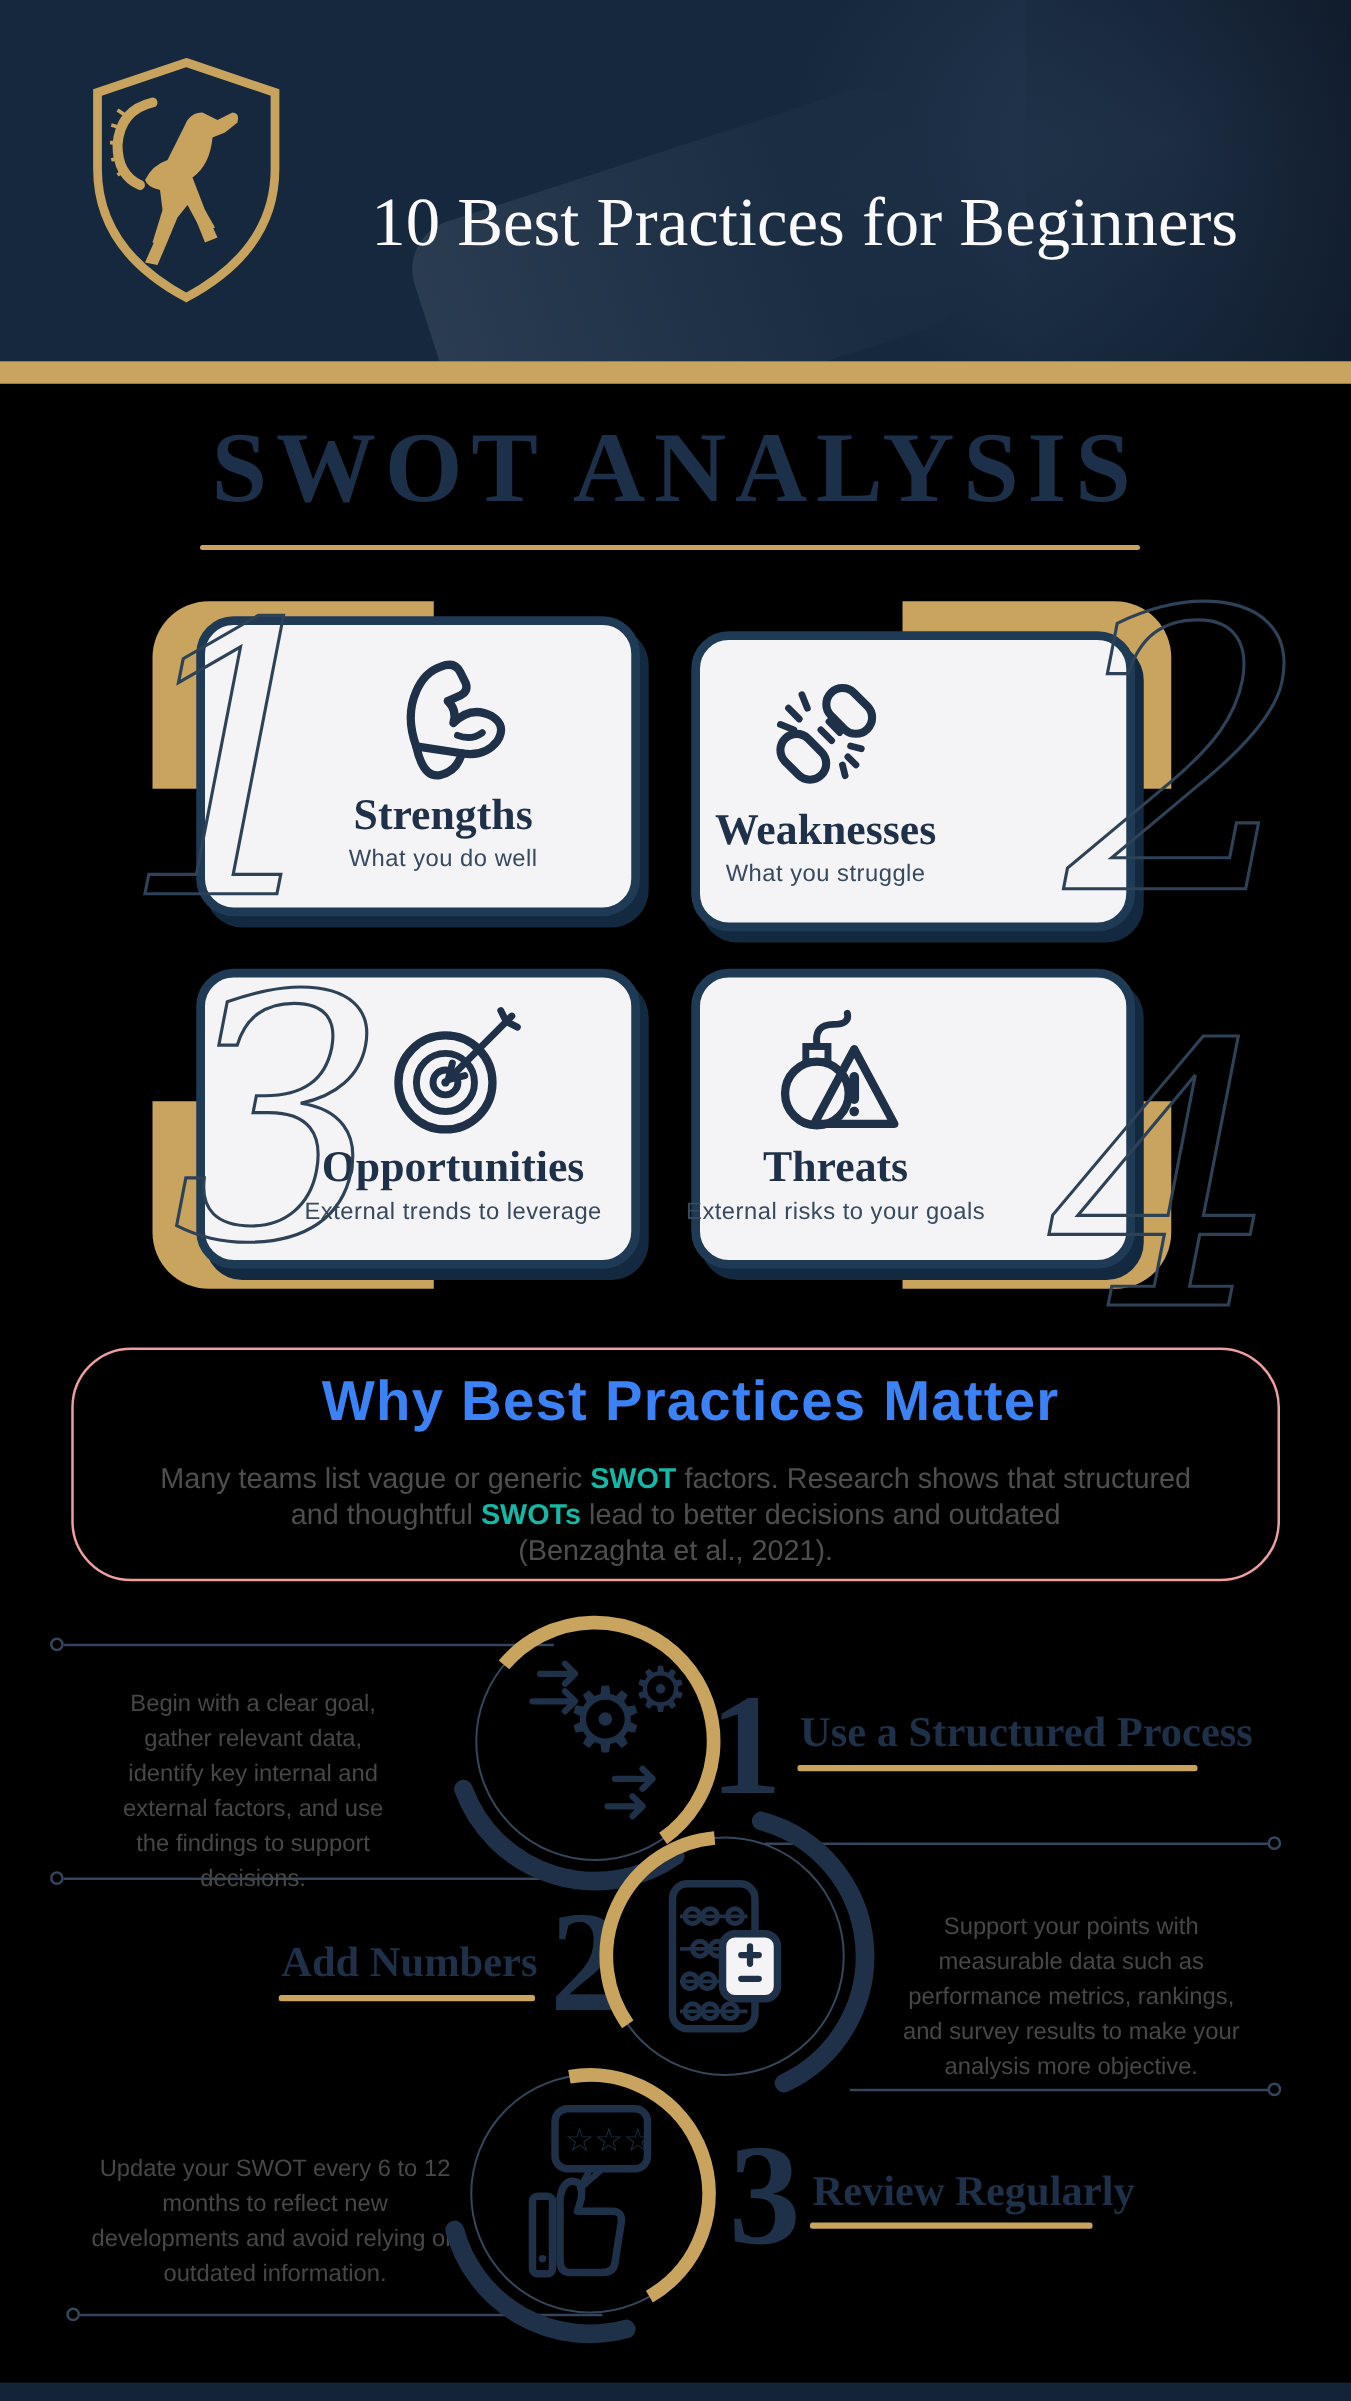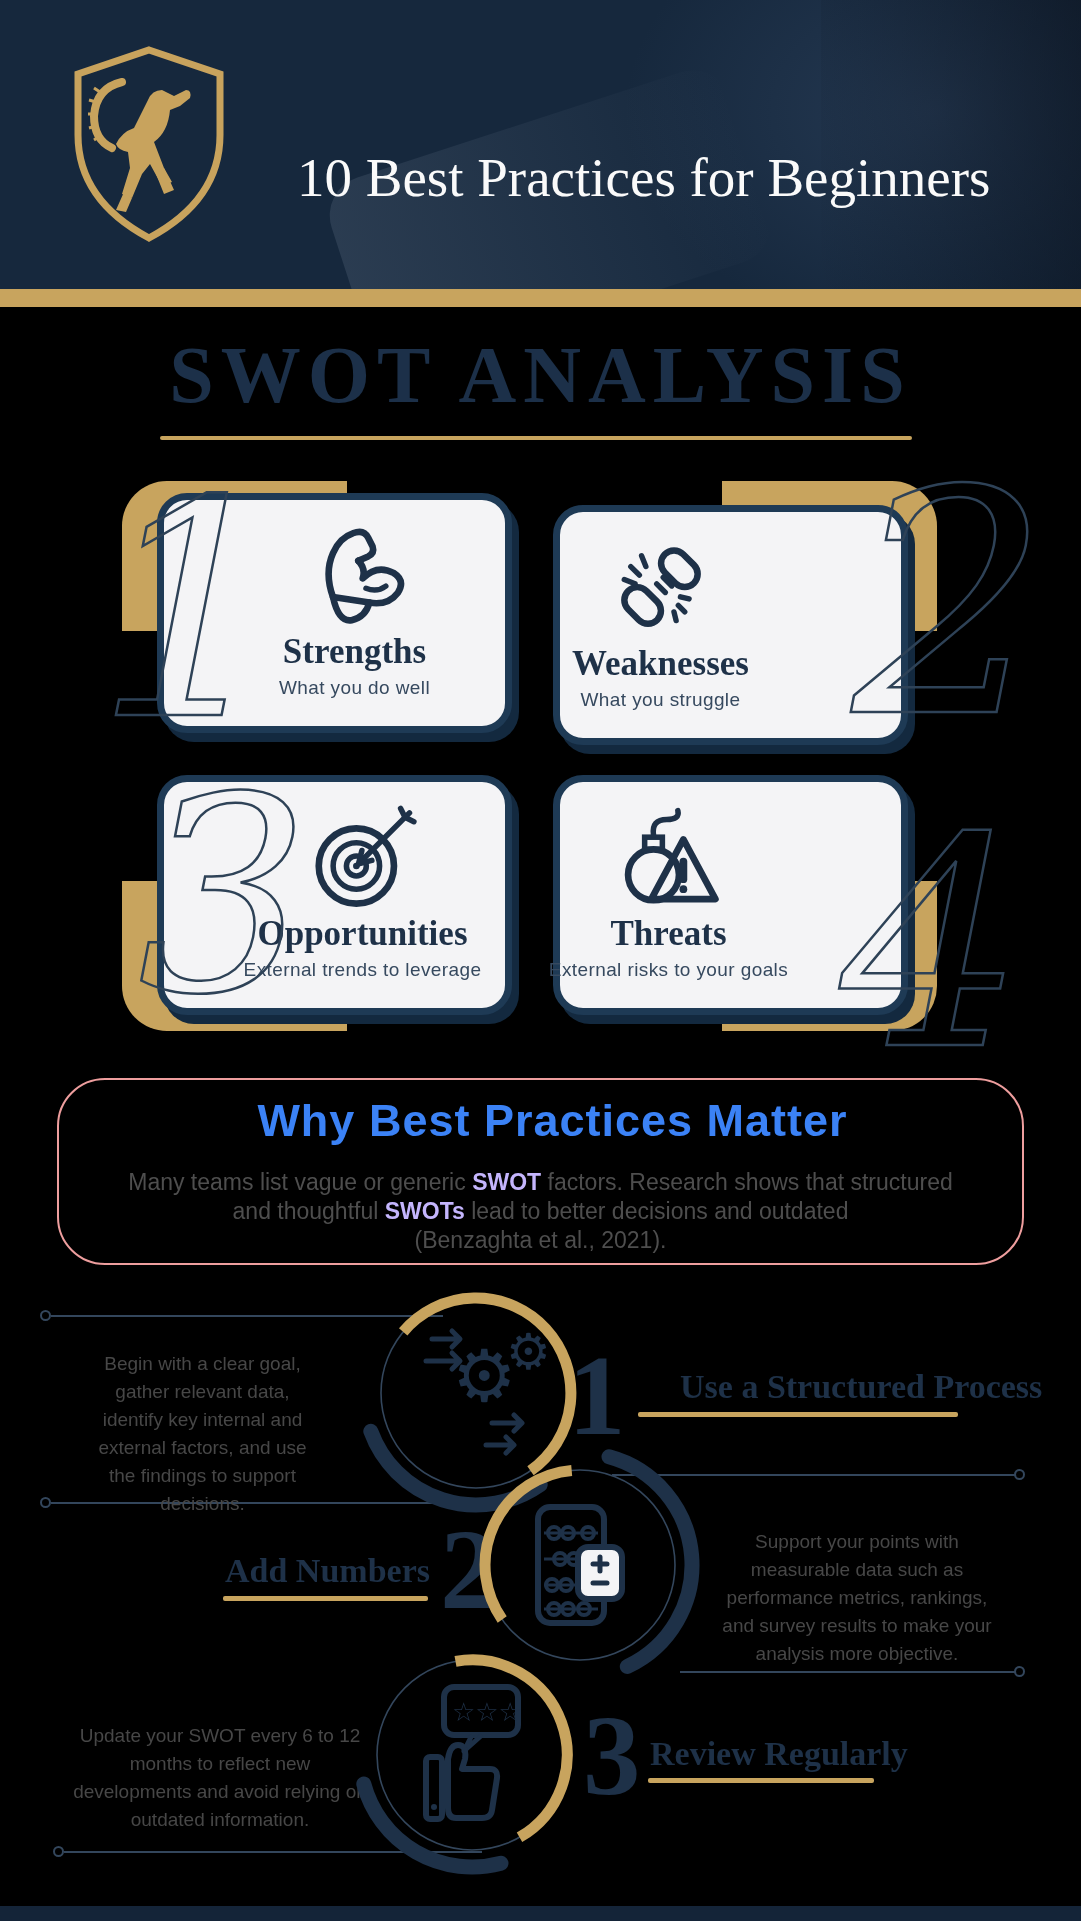--- a/index.html
+++ b/index.html
@@ -36,21 +36,21 @@
   .card-sub{font-size:19px;color:#36495F;margin-top:5px;letter-spacing:.4px;}
   .q-num{position:absolute;z-index:3;font-family:"DejaVu Serif",serif;font-style:italic;
          color:transparent;-webkit-text-stroke:2.5px #2E4257;line-height:1;}
   
   .why-box{position:absolute;left:57px;top:1078px;width:967px;height:187px;
            border:2px solid #EE9E9E;border-radius:48px;box-sizing:border-box;}
   .why-title{position:absolute;left:12px;top:1095px;width:1081px;text-align:center;
              font-size:45px;font-weight:bold;color:#3b82f6;letter-spacing:1px;}
   .why-body{position:absolute;left:100px;top:1168px;width:881px;text-align:center;
             font-size:23px;line-height:29px;color:#4E4E4E;}
-  .why-body b{color:#c4b5fd;margin-top:27px;}
+  .why-body b{color:#14b8a6;margin-top:27px;}
   
   .tl-line{position:absolute;height:2px;background:#33465C;}
   .tl-node{position:absolute;width:11px;height:11px;border:2px solid #33465C;border-radius:50%;
            background:transparent;box-sizing:border-box;}
   .p-circle{position:absolute;width:240px;height:240px;}
   .p-desc{position:absolute;text-align:center;font-size:19px;line-height:28px;color:#474747;}
   .p-num{position:absolute;font-family:"Liberation Serif",serif;font-weight:bold;
          font-size:115px;color:#1E3148;line-height:1;}
   .p-title{position:absolute;font-family:"Liberation Serif",serif;font-weight:bold;
            font-size:34px;color:#1E3148;white-space:nowrap;}
@@ -193,21 +193,21 @@
       <path d="M14.8 158.3 A112 112 0 0 0 184.2 211.7" fill="none" stroke="#1E3148" stroke-width="15" stroke-linecap="round"></path>
       <g>
         <text x="96" y="128" font-size="72" fill="#1E3148">⚙</text>
         <text x="150" y="96" font-size="50" fill="#1E3148">⚙</text>
         <path d="M76 66 h26 M96 58 l8 8 -8 8 M70 88 h32 M96 80 l8 8 -8 8" stroke="#1E3148" stroke-width="5" fill="none" stroke-linecap="round" stroke-linejoin="round"></path>
         <path d="M136 150 h28 M158 142 l8 8 -8 8 M130 172 h26 M150 164 l8 8 -8 8" stroke="#1E3148" stroke-width="5" fill="none" stroke-linecap="round" stroke-linejoin="round"></path>
       </g>
     </svg>
   </div>
   <div class="p-num" style="left:568px;top:1338px;">1</div>
-  <div class="p-title" style="left:640px;top:1368px;margin-left:40px;">Use a Structured Process</div>
+  <div class="p-title" style="left:640px;top:1368px;">Use a Structured Process</div>
   <div class="p-underline" style="left:638px;top:1412px;width:320px;"></div>
 
   <div class="p-title" style="left:225px;top:1552px;">Add Numbers</div>
   <div class="p-underline" style="left:223px;top:1596px;width:205px;"></div>
   <div class="p-num" style="left:440px;top:1512px;">2</div>
   <div class="p-circle" style="left:460px;top:1445px;">
     <svg width="240" height="240" viewBox="0 0 240 240">
       <circle cx="120" cy="120" r="95" fill="none" stroke="#33465C" stroke-width="1.6"></circle>
       <path d="M111.7 25.4 A95 95 0 0 0 42.2 174.5" fill="none" stroke="#C8A45E" stroke-width="11"></path>
       <path d="M149 11.8 A112 112 0 0 1 167.3 221.5" fill="none" stroke="#1E3148" stroke-width="15" stroke-linecap="round"></path>

